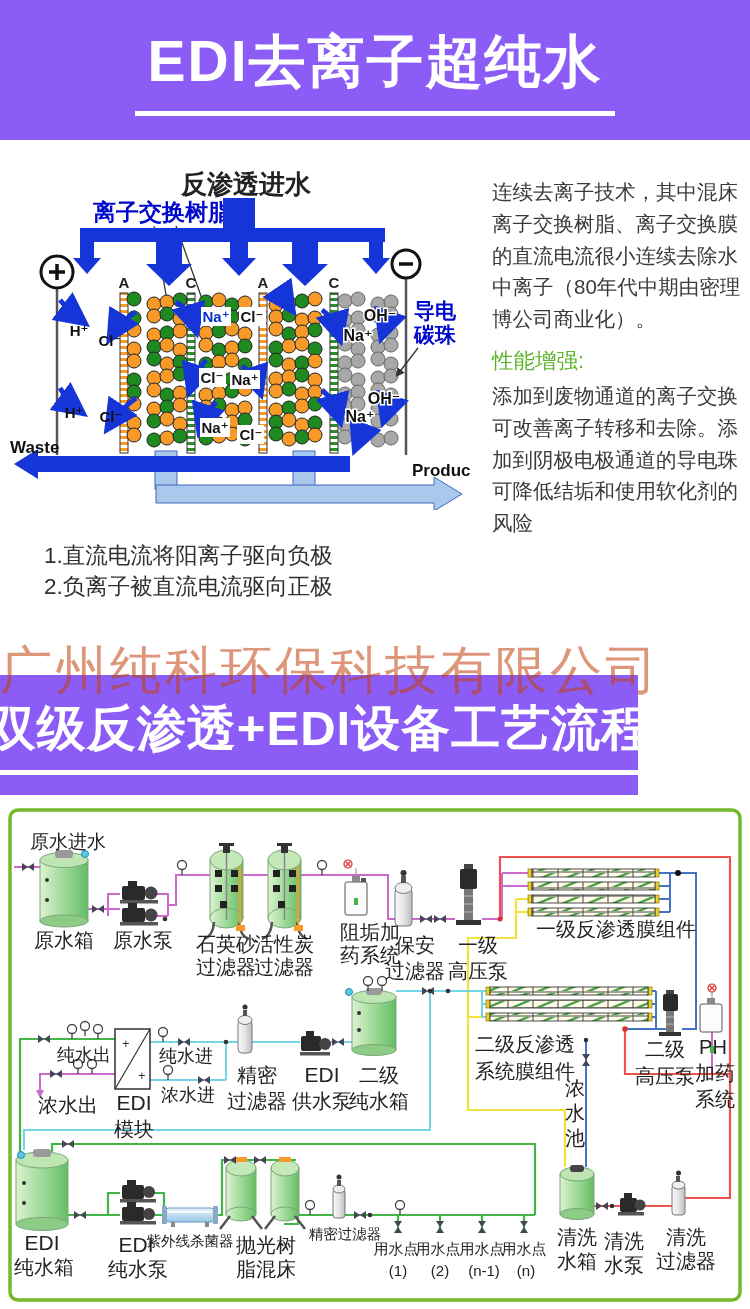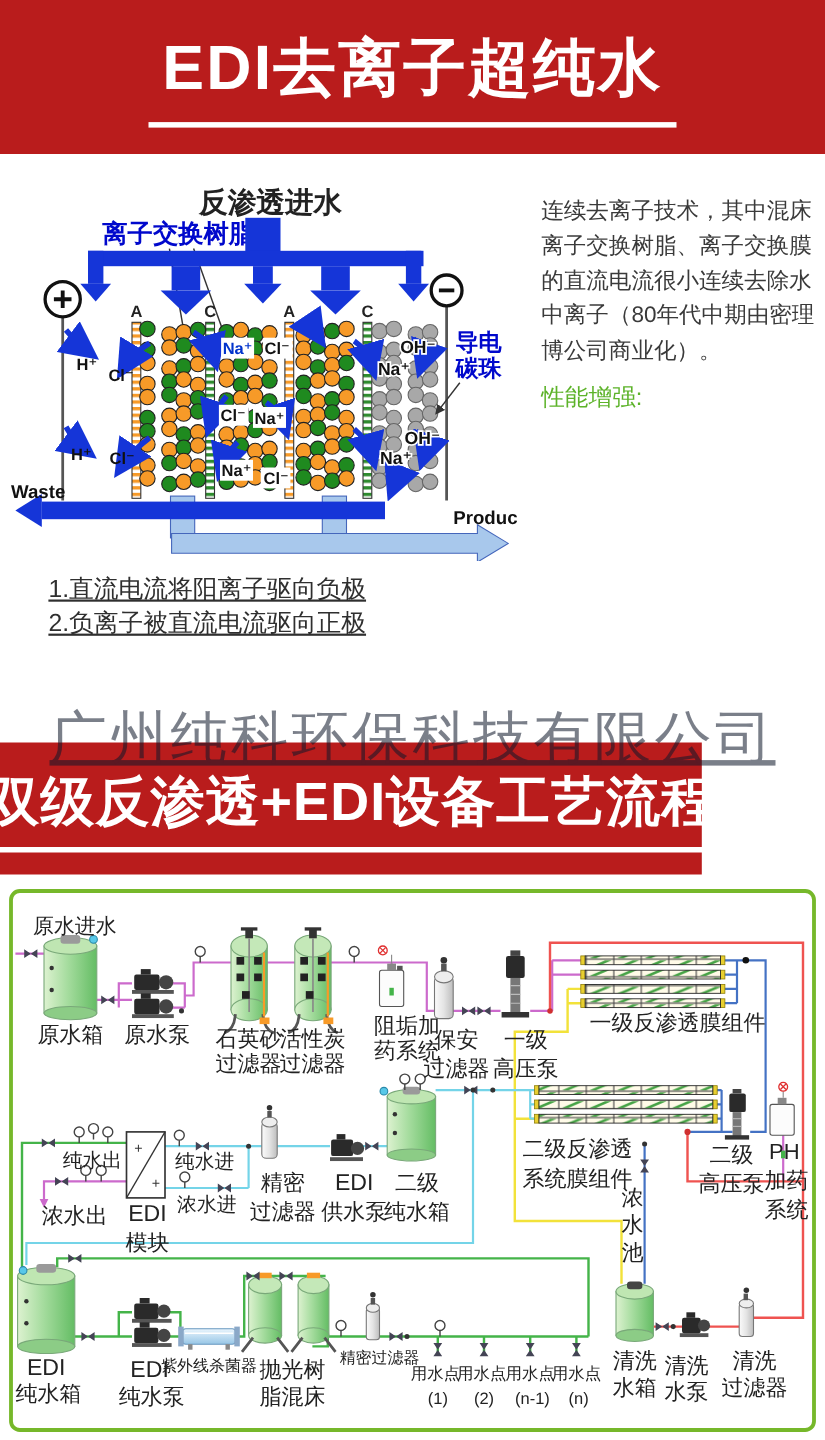--- a/index.html
+++ b/index.html
@@ -1,30 +1,30 @@
 <!DOCTYPE html>
 <html><head>
 <meta charset="utf-8">
 <style>
   html,body{margin:0;padding:0;}
   body{width:750px;height:1309px;position:relative;background:#fff;overflow:hidden;
        font-family:"Liberation Sans","DejaVu Sans",sans-serif;}
-  .banner{background:#b91c1c;display:flex;align-items:center;justify-content:center;}
+  .banner{background:#8b5cf6;display:flex;align-items:center;justify-content:center;}
   .banner1{position:absolute;top:0;left:0;width:750px;height:140px;}
   .banner1 span{font-size:57px;font-weight:bold;color:#fff;letter-spacing:2px;
        border-bottom:5px solid #fff;padding:0 12px 10px 12px;}
   .banner2{position:absolute;top:675px;left:0;width:638px;height:120px;z-index:2;}
   .banner2 span{font-size:49px;font-weight:bold;color:#fff;letter-spacing:1px;
        border-bottom:5px solid #fff;padding:0 4px 8px 4px;white-space:nowrap;}
-  .watermark{position:absolute;top:636px;left:0;width:750px;text-align:center;
-       font-size:52px;color:#0f172a;opacity:.55;letter-spacing:3px;z-index:3;white-space:nowrap;text-decoration:underline;}
+  .watermark{position:absolute;top:636px;left:0;width:750px;text-align:left;
+       font-size:52px;color:#c2410c;opacity:.55;letter-spacing:3px;z-index:3;white-space:nowrap;}
   .edi-svg{position:absolute;left:8px;top:160px;}
   .desc{position:absolute;left:482px;top:176px;width:256px;font-size:20.5px;line-height:1.55;color:#3a3a3a;margin-left:10px;}
   .desc .hd{color:#5db32a;font-weight:normal;font-size:21.5px;margin:10px 0 2px 0;}
-  .steps{position:absolute;left:44px;top:520px;width:695px;font-size:22.5px;line-height:1.39;color:#2f2f2f;text-decoration:underline;}
+  .steps{position:absolute;left:44px;top:540px;width:695px;font-size:22.5px;line-height:1.39;color:#2f2f2f;}
   .flow-svg{position:absolute;left:8px;top:808px;z-index:1;}
   svg text{font-family:"Liberation Sans","DejaVu Sans",sans-serif;}
 </style>
 </head>
 <body>
 
 <header class="banner banner1">
   <span>EDI去离子超纯水</span>
 </header>
 
@@ -312,20 +312,21 @@
     <rect x="30" y="296" width="312" height="16"></rect>
     <polygon points="30,289 30,319 6,304"></polygon>
   </g>
   <text x="2" y="293" font-size="17" font-weight="bold" fill="#111">Waste</text>
   <text x="404" y="316" font-size="17" font-weight="bold" fill="#111">Product</text>
 </svg>
 
 <div class="desc">
   <div>连续去离子技术，其中混床离子交换树脂、离子交换膜的直流电流很小连续去除水中离子（80年代中期由密理博公司商业化）。</div>
   <div class="hd">性能增强:</div>
+  <div>添加到废物通道的离子交换可改善离子转移和去除。添加到阴极电极通道的导电珠可降低结垢和使用软化剂的风险</div>
 </div>
 
 <div class="steps">
   <div>1.直流电流将阳离子驱向负极</div>
   <div>2.负离子被直流电流驱向正极</div>
 </div>
 
 <div class="watermark">广州纯科环保科技有限公司</div>
 
 <div class="banner banner2">

